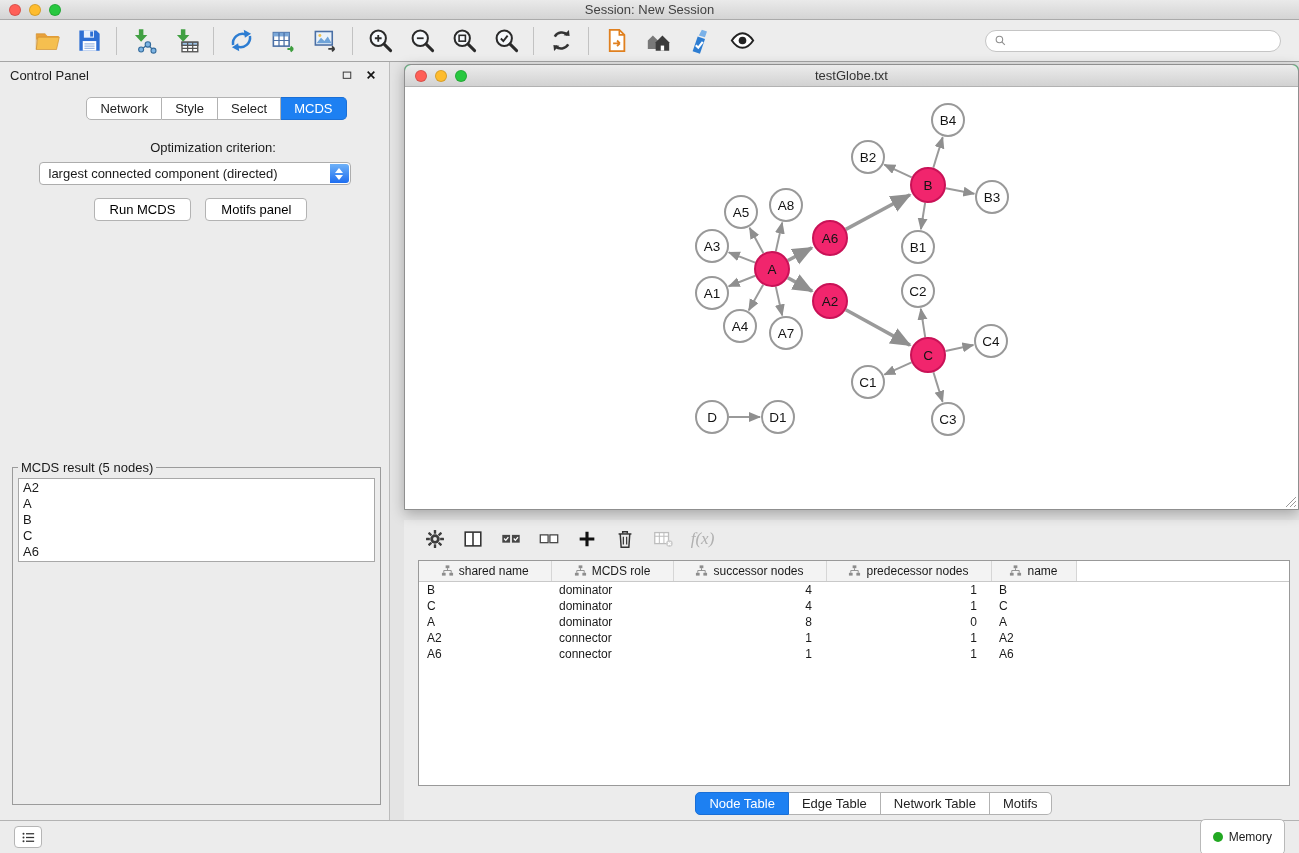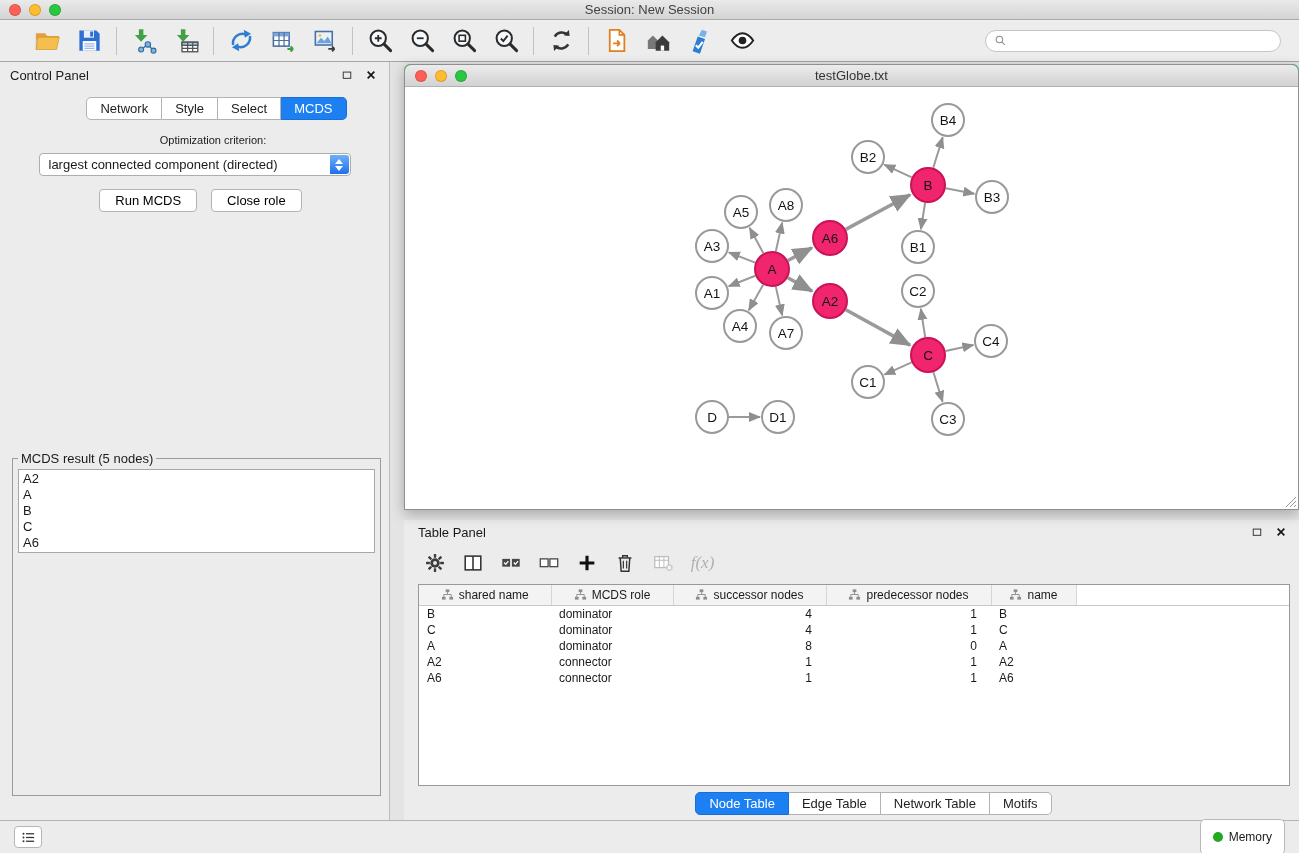--- a/index.html
+++ b/index.html
@@ -33,21 +33,21 @@
   .ph-btn { width:16px; height:16px; display:flex; align-items:center; justify-content:center; margin-left:8px; }
 
   .seg { display:flex; justify-content:center;padding-left:44px; }
   .seg-btn { font-size:13px; padding:3px 13px; background:#fff; border:1px solid #b2b2b2; border-left:none; color:#222;
     font-family:inherit; line-height:15px; cursor:default; }
   .seg-btn:first-child { border-left:1px solid #b2b2b2; border-radius:5px 0 0 5px; }
   .seg-btn:last-child { border-radius:0 5px 5px 0; }
   .seg-btn.active { background:#1d80f2; border-color:#1a6fd6; color:#ffffff; }
 
   .cp-tabs { margin-top:9px; }
-  .opt-label { margin-top:14px; text-align:center; font-size:11px;padding-left:37px; }
+  .opt-label { margin-top:20px; text-align:center; font-size:13px;padding-left:37px; }
   .combo { margin:7px auto 0 auto; width:312px; height:23px; background:#fff; border:1px solid #adadad; border-radius:4px;
     display:flex; align-items:center; padding:0 26px 0 9px; position:relative; font-size:13px; }
   .combo .stepper { position:absolute; right:1px; top:1px; bottom:1px; width:19px; border-radius:0 3px 3px 0;
     background:linear-gradient(#6eb1f8,#1e6ef0); display:flex; flex-direction:column; align-items:center; justify-content:center; gap:2px; }
   .stepper .up { width:0; height:0; border-left:4px solid transparent; border-right:4px solid transparent; border-bottom:5px solid #fff; }
   .stepper .down { width:0; height:0; border-left:4px solid transparent; border-right:4px solid transparent; border-top:5px solid #fff; }
   .cp-buttons { margin-top:13px; display:flex; justify-content:center; gap:14px;margin-left:12px; }
   .push-btn { background:#fff; border:1px solid #b3b3b3; border-radius:4px; padding:3px 15px; font-size:13px; font-family:inherit; cursor:default; }
 
   .mcds-fieldset { margin:239px 8px 0 12px; height:345px; border:1px solid #9b9b9b; padding:3px 5px 6px 5px; display:flex; flex-direction:column; }
@@ -271,21 +271,21 @@
       <div class="combo">
         <span>largest connected component (directed)</span>
         <span class="stepper">
             <i class="up"></i>
             <i class="down"></i>
           </span>
       </div>
 
       <div class="cp-buttons">
         <button class="push-btn">Run MCDS</button>
-        <button class="push-btn">Close role</button>
+        <button class="push-btn">Motifs panel</button>
       </div>
 
       <fieldset class="mcds-fieldset">
         <legend>MCDS result (5 nodes)</legend>
         <div class="mcds-list">
             <div class="mcds-item">A2</div>
             <div class="mcds-item">A</div>
             <div class="mcds-item">B</div>
             <div class="mcds-item">C</div>
             <div class="mcds-item">A6</div>
@@ -415,34 +415,20 @@
                 <text x="542" y="336.5" text-anchor="middle" class="node-label">C3</text>
               </g>
             </svg>
           <svg class="resize-grip" viewBox="0 0 12 12">
             <path d="M11 1L1 11M11 5L5 11M11 9L9 11" stroke="#9a9a9a" stroke-width="1" fill="none"></path>
           </svg>
         </div>
       </div>
 
       <div class="table-panel">
-        <div class="tp-header">
-          <span>Table Panel</span>
-          <span class="spacer" style="flex:1"></span>
-          <span class="ph-btn">
-            <svg viewBox="0 0 12 12" width="10" height="10">
-              <rect x="1.5" y="2.5" width="9" height="7.5" fill="none" stroke="#3a3a3a" stroke-width="1.2"></rect>
-            </svg>
-          </span>
-          <span class="ph-btn">
-            <svg viewBox="0 0 12 12" width="10" height="10">
-              <path d="M2 2l8 8M10 2l-8 8" stroke="#141414" stroke-width="2"></path>
-            </svg>
-          </span>
-        </div>
 
         <div class="tp-toolbar">
           <span class="tp-btn">
             <svg viewBox="0 0 24 24">
               <g fill="#3d3d3d">
                 <circle cx="12" cy="12" r="5.2"></circle>
                 <rect x="10.7" y="2.2" width="2.6" height="4.2" rx="0.6"></rect>
                 <rect x="10.7" y="17.6" width="2.6" height="4.2" rx="0.6"></rect>
                 <rect x="10.7" y="2.2" width="2.6" height="4.2" rx="0.6" transform="rotate(90 12 12)"></rect>
                 <rect x="10.7" y="17.6" width="2.6" height="4.2" rx="0.6" transform="rotate(90 12 12)"></rect>

